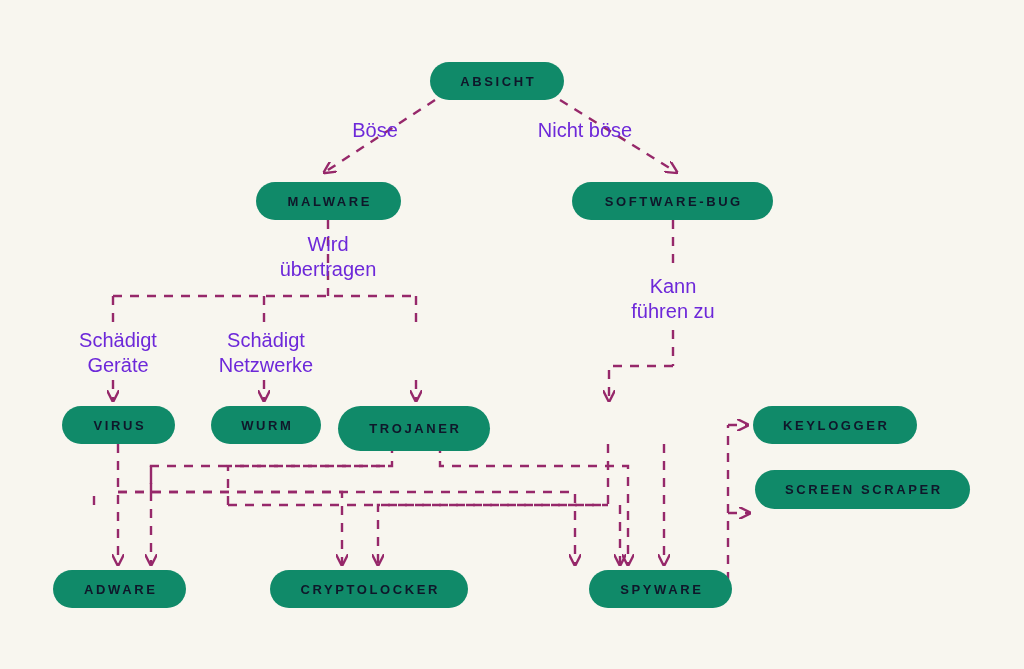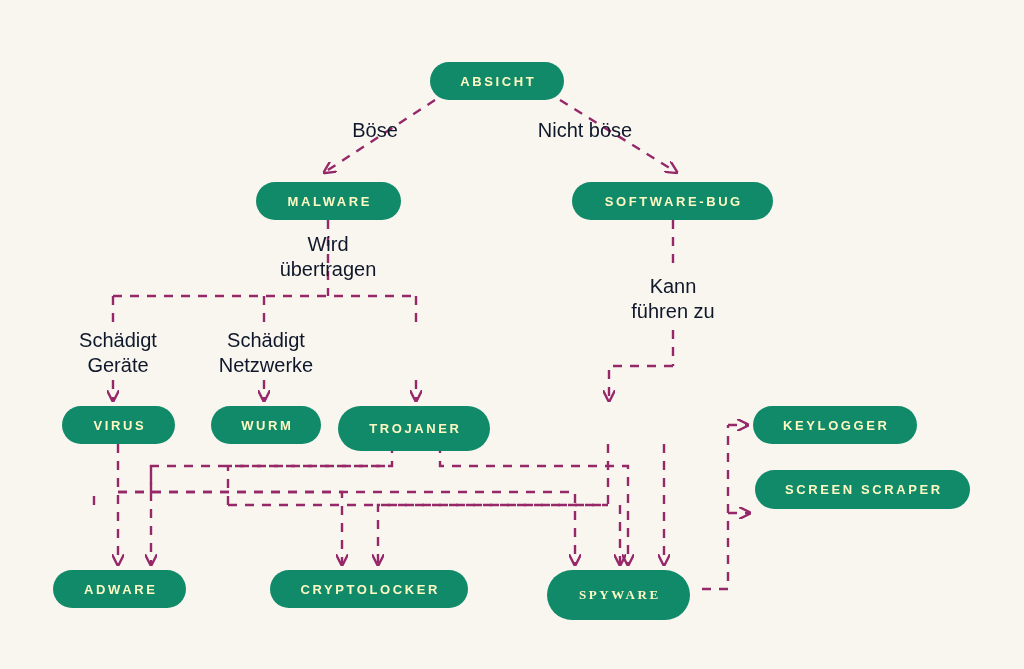--- a/index.html
+++ b/index.html
@@ -28,32 +28,32 @@
     pointer-events: none;
   }
   .node {
     position: absolute;
     box-sizing: border-box;
     background: #108a69;
     border-radius: 999px;
     display: flex;
     align-items: center;
     justify-content: center;
-    color: #fef9c3;
+    color: #0f172a;
     font-family: "Liberation Sans", sans-serif;
     font-size: 13px;
     font-weight: bold;
     letter-spacing: 2.6px;
     text-indent: 2.6px;
     white-space: nowrap;
     z-index: 3;
   }
   .edge-label {
     position: absolute;
-    color: #0f172a;
+    color: #6d28d9;
     font-family: "Liberation Sans", sans-serif;
     font-size: 20px;
     line-height: 25px;
     text-align: center;
     white-space: pre-line;
     z-index: 2;
   }
 </style>
 </head>
 <body>
@@ -127,21 +127,21 @@
 
 
   <div class="node" style="left:753px; top:406px; width:164px; height:38px;">KEYLOGGER</div>
 
   <div class="node" style="left:755px; top:470px; width:215px; height:39px;text-align:center;">SCREEN SCRAPER</div>
 
   <div class="node" style="left:53px; top:570px; width:133px; height:38px;">ADWARE</div>
 
   <div class="node" style="left:270px; top:570px; width:198px; height:38px;">CRYPTOLOCKER</div>
 
-  <div class="node" style="left:547px; top:570px; width:143px; height:50px;font-family:Liberation Serif, serif;">SPYWARE</div>
+  <div class="node" style="left:589px; top:570px; width:143px; height:38px;">SPYWARE</div>
 
   <div class="edge-label" style="left:310px; top:118px; width:130px;">Böse</div>
 
   <div class="edge-label" style="left:500px; top:118px; width:170px;">Nicht böse</div>
 
   <div class="edge-label" style="left:258px; top:232px; width:140px;">Wird
 übertragen</div>
 
   <div class="edge-label" style="left:608px; top:274px; width:130px;">Kann
 führen zu</div>

